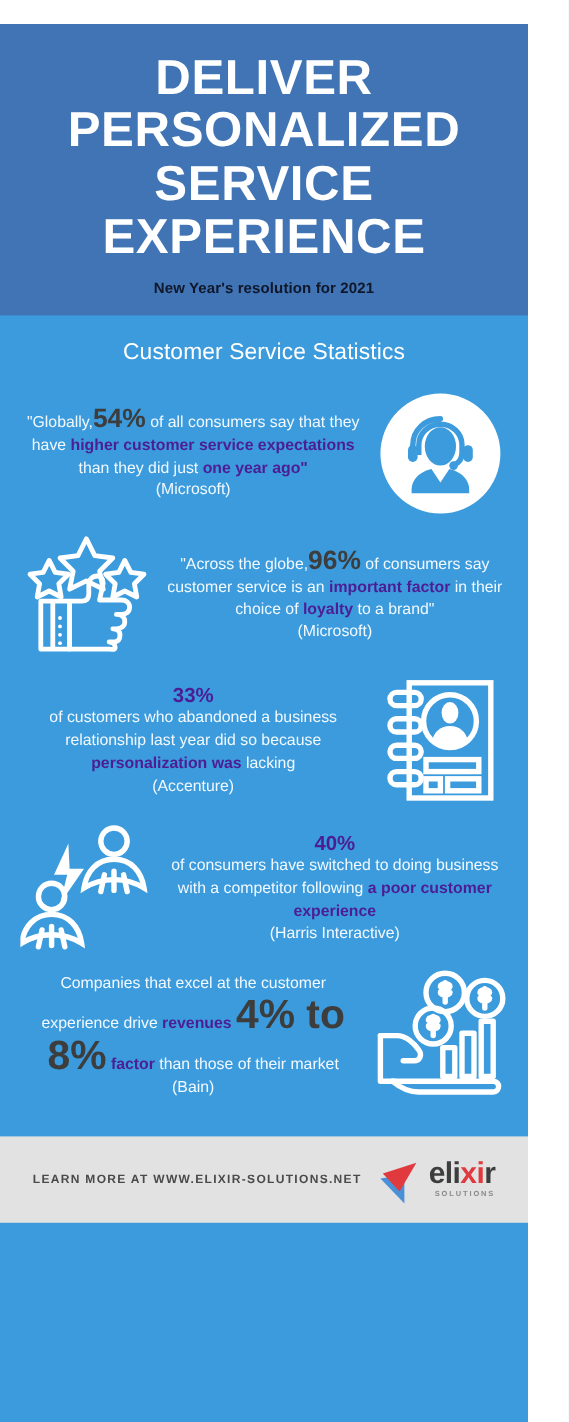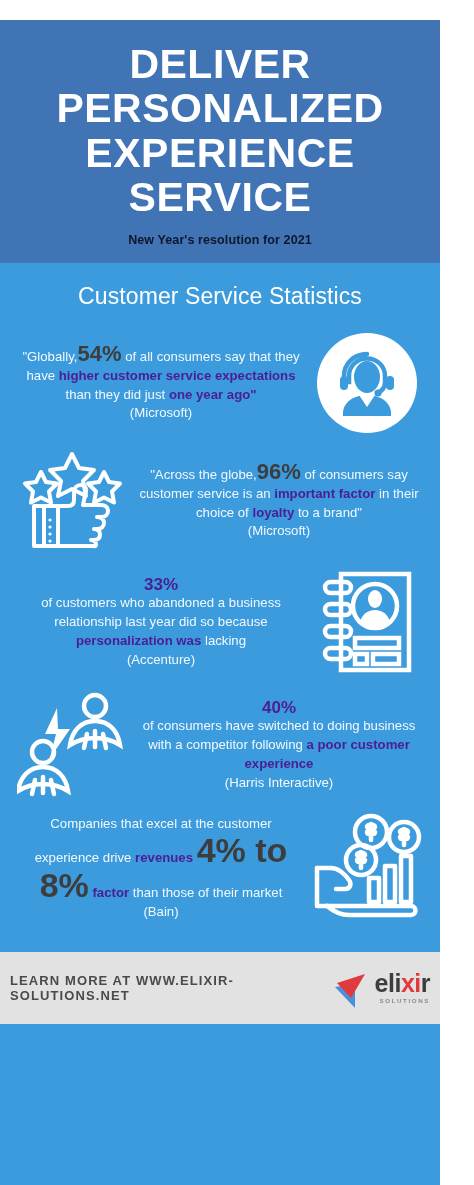--- a/index.html
+++ b/index.html
@@ -40,21 +40,21 @@
     letter-spacing: 0.1px;
   }
 
   
   .body {
     background: #3b9bdc;
     padding: 14px 0 18px;
   }
   .section-title {
     color: #ffffff;
-    font-size: 23px;
+    font-size: 19px;
     text-align: center;
     padding: 6px 0 14px;
     letter-spacing: 0.1px;
   }
 
   .stat {
     display: flex;
     align-items: center;
     padding: 6px 14px;
     min-height: 118px;
@@ -98,21 +98,21 @@
     background: #e2e2e2;
     height: 72px;
     display: flex;
     align-items: center;
     justify-content: center;
     gap: 10px;
     padding: 0 10px;
   }
   .footer-text {
     color: #4a4a4a;
-    font-size: 13px;
+    font-size: 10px;
     font-weight: bold;
     letter-spacing: 1.1px;
   }
   .logo { display: flex; align-items: center; gap: 4px; }
   .logo-word {
     font-size: 25px;
     font-weight: bold;
     color: #3d3d3d;
     line-height: 0.95;
     letter-spacing: -0.5px;
@@ -129,22 +129,22 @@
 </style>
 </head>
 <body>
 
 <div class="page">
 
   <div class="header">
     <div class="header-title">
       <span>DELIVER</span>
       <span>PERSONALIZED</span>
+      <span>SERVICE</span>
       <span>EXPERIENCE</span>
-      <span>SERVICE</span>
     </div>
     <div class="header-sub">New Year's resolution for 2021</div>
   </div>
 
   <div class="body">
 
     <div class="section-title">Customer Service Statistics</div>
 
     <div class="stat">
       <div class="stat-text">

